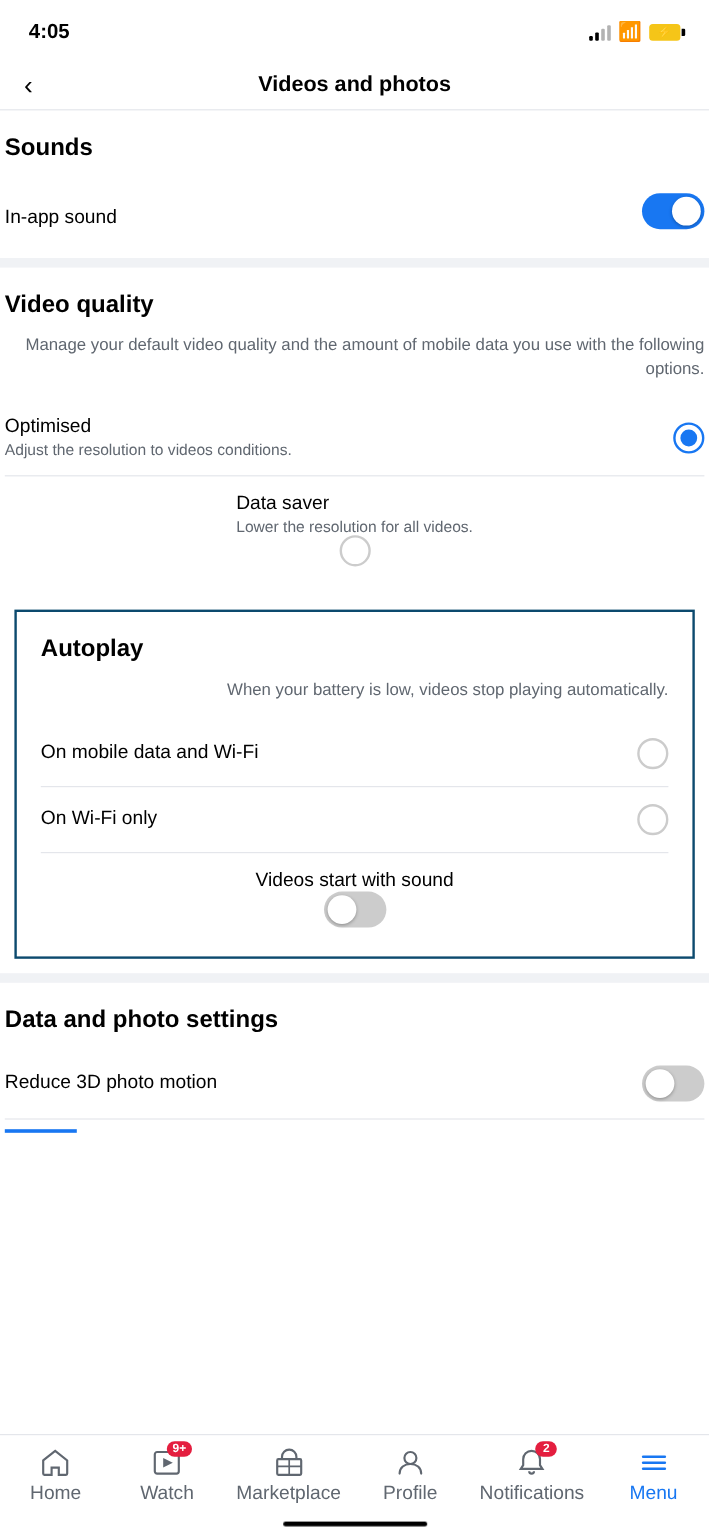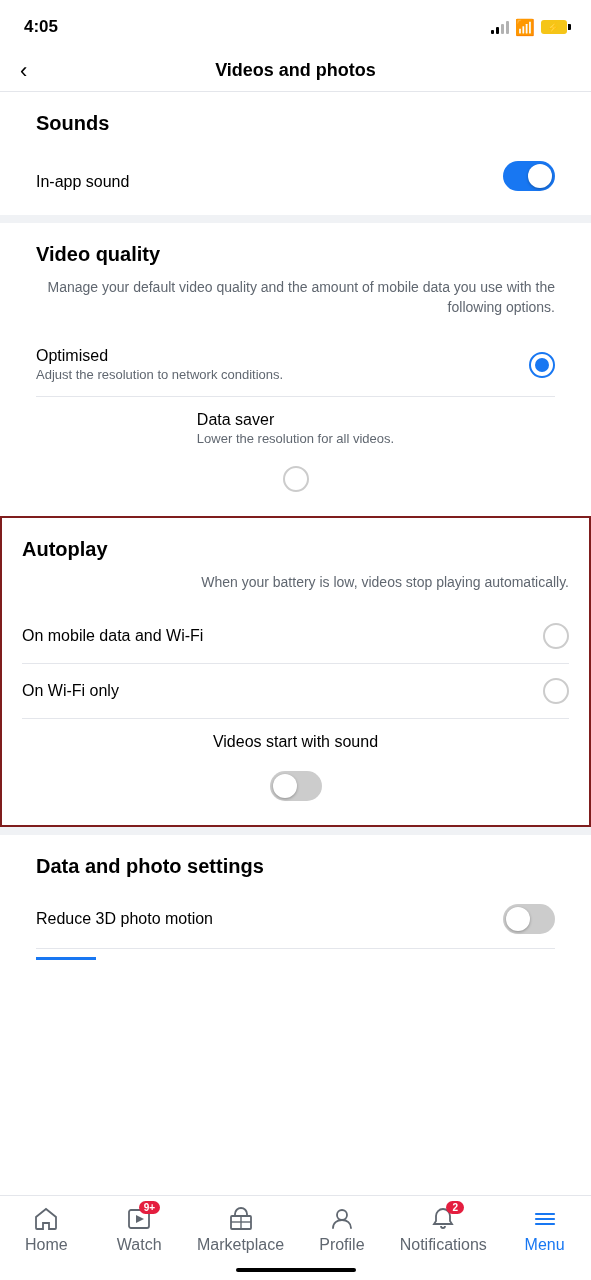--- a/index.html
+++ b/index.html
@@ -85,21 +85,21 @@
       color: #000;
       cursor: pointer;
     }
     .header-title {
       font-size: 18px;
       font-weight: 600;
       text-align: right;
     }
 
     .section {
-      padding: 20px 36px 10px;
+      padding: 20px 4px 10px;
     }
 
     .section-title {
       font-size: 20px;
       font-weight: 700;
       margin-bottom: 12px;
     }
 
     .section-desc {
       font-size: 14px;
@@ -108,21 +108,20 @@
       line-height: 1.4;
       text-align: right;
     }
 
     .setting-row {
       display: flex;
       align-items: center;
       justify-content: space-between;
       padding: 14px 0;
       border-bottom: 1px solid #e4e6eb;
-      gap: 20px;
     }
     .setting-row:last-child {
       border-bottom: none;
       flex-direction: column;
     }
 
     .setting-label {
       font-size: 16px;
       font-weight: 400;
     }
@@ -187,22 +186,22 @@
       background: #1877f2;
     }
 
     .divider {
       height: 8px;
       background: #f0f2f5;
     }
 
     
     .autoplay-section {
-      border: 2px solid #7f1d1d;
-      margin: 0;
+      border: 2px solid #0c4a6e;
+      margin: 12px;
       padding: 20px 20px 10px;
     }
 
     
     .bottom-nav {
       position: fixed;
       bottom: 0;
       left: 0;
       width: 591px;
       height: 85px;
@@ -311,21 +310,21 @@
 
   <div class="divider"></div>
 
   <div class="section">
     <div class="section-title">Video quality</div>
     <div class="section-desc">Manage your default video quality and the amount of mobile data you use with the following options.</div>
 
     <div class="setting-row">
       <div>
         <div class="setting-label">Optimised</div>
-        <div class="setting-sublabel">Adjust the resolution to network conditions.</div>
+        <div class="setting-sublabel">Adjust the resolution to videos conditions.</div>
       </div>
       <div class="radio-btn selected"></div>
     </div>
 
     <div class="setting-row">
       <div>
         <div class="setting-label">Data saver</div>
         <div class="setting-sublabel">Lower the resolution for all videos.</div>
       </div>
       <div class="radio-btn"></div>

